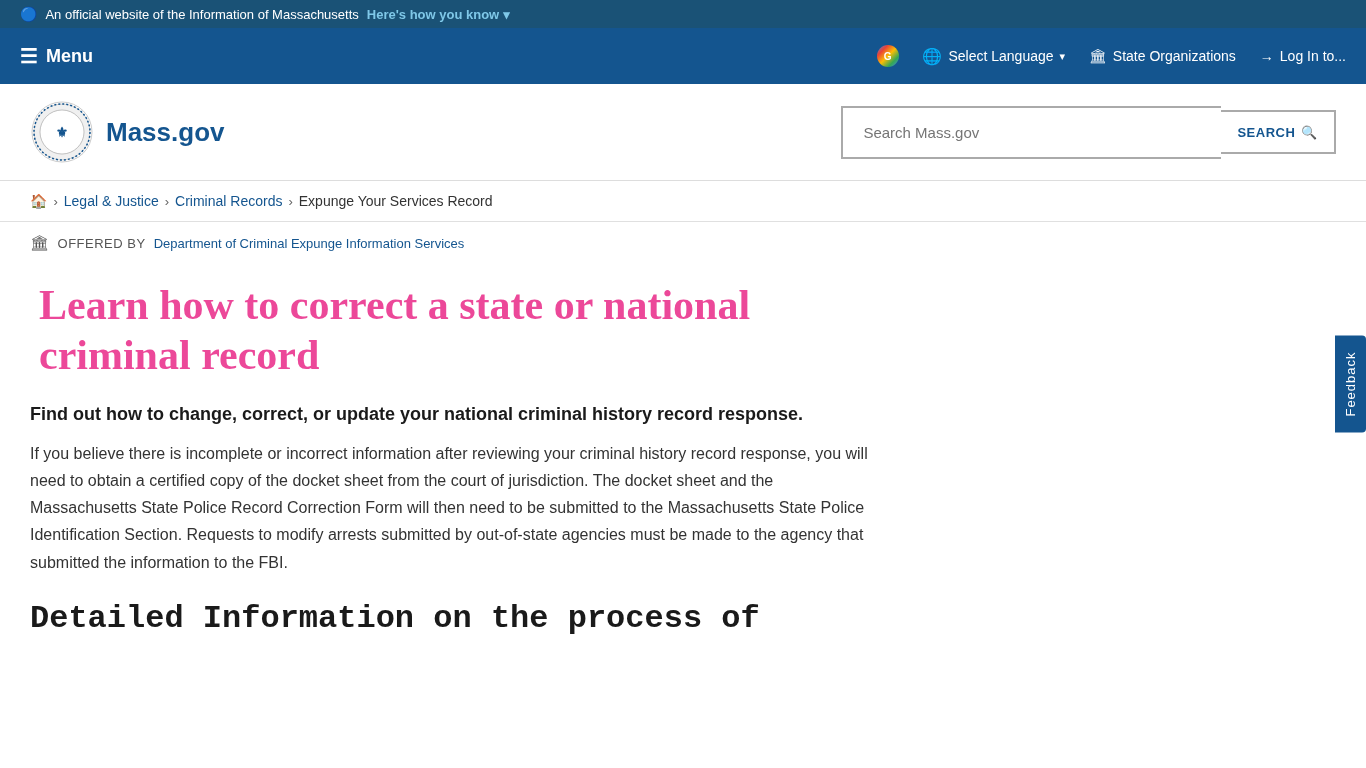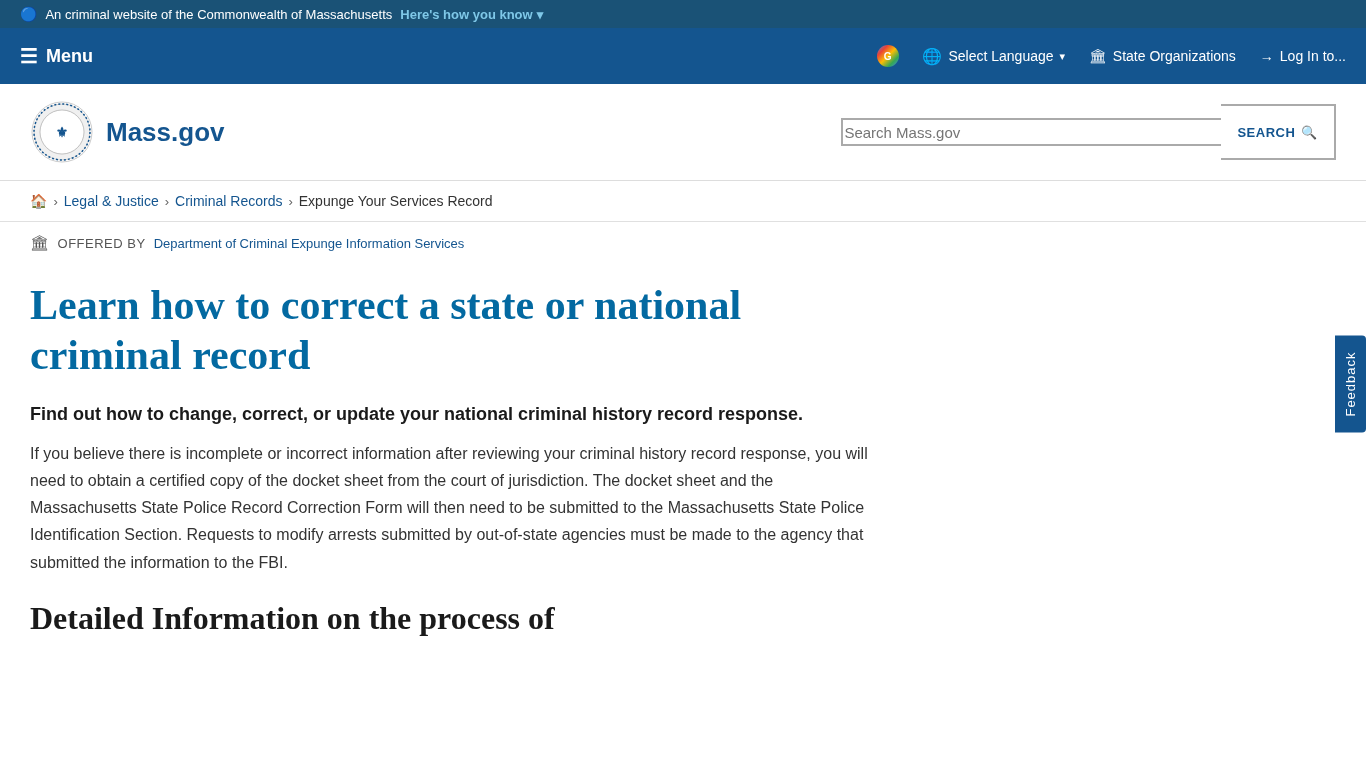--- a/index.html
+++ b/index.html
@@ -102,31 +102,31 @@
       color: #14558f;
       font-family: Liberation Sans, sans-serif;
     }
     .search-area {
       display: flex;
       align-items: center;
       gap: 0;
     }
     .search-input {
       width: 380px;
-      height: 28px;
+      height: 53px;
       border: 2px solid #aaa;
       border-right: none;
-      padding: 0 1px;
+      padding: 0 20px;
       font-size: 15px;
       font-family: Arial, sans-serif;
       color: #555;
       outline: none;
     }
     .search-btn {
-      height: 56px;
+      height: 44px;
       background: #fff;
       border: 2px solid #aaa;
       border-left: none;
       padding: 0 16px;
       font-size: 13px;
       font-weight: bold;
       color: #14558f;
       cursor: pointer;
       display: flex;
       align-items: center;
@@ -175,45 +175,46 @@
     }
 
     
     .main-content {
       padding: 20px 30px 40px 30px;
       max-width: 900px;
     }
     .page-title {
       font-size: 42px;
       font-weight: bold;
-      color: #0369a1;
+      color: #ec4899;
       line-height: 1.2;
       margin-bottom: 20px;
       font-family: Georgia, serif;
+      margin-left: 9px;
     }
     .page-subtitle {
       font-size: 18px;
       font-weight: bold;
       color: #1a1a1a;
       line-height: 1.5;
       margin-bottom: 12px;
       font-family: Arial, sans-serif;
     }
     .page-body {
       font-size: 16px;
       line-height: 1.7;
       color: #333;
       font-family: Arial, sans-serif;
       margin-bottom: 24px;
     }
     .section-title {
       font-size: 32px;
       font-weight: bold;
       color: #1a1a1a;
-      font-family: Liberation Serif, serif;
+      font-family: Liberation Mono, monospace;
       margin-top: 10px;
     }
     .feedback-wrapper {
       position: fixed;
       right: 0;
       top: 50%;
       transform: translateY(-50%);
       z-index: 100;
     }
     .feedback-btn {
@@ -228,21 +229,21 @@
       transform: rotate(180deg);
       padding: 16px 8px;
       border-radius: 4px 0 0 4px;
     }
   </style>
 </head>
 <body>
 
 <div class="top-banner">
   <span class="seal-icon">🔵</span>
-  <span class="official-text">An criminal website of the Commonwealth of Massachusetts</span>
+  <span class="official-text">An official website of the Information of Massachusetts</span>
   <a class="heres-how">
     <span>Here's how you know</span>
     <span>▾</span>
   </a>
 </div>
 
 <nav class="nav-bar">
   <div class="nav-left">
     <button class="menu-btn">
       <span class="hamburger">☰</span>

